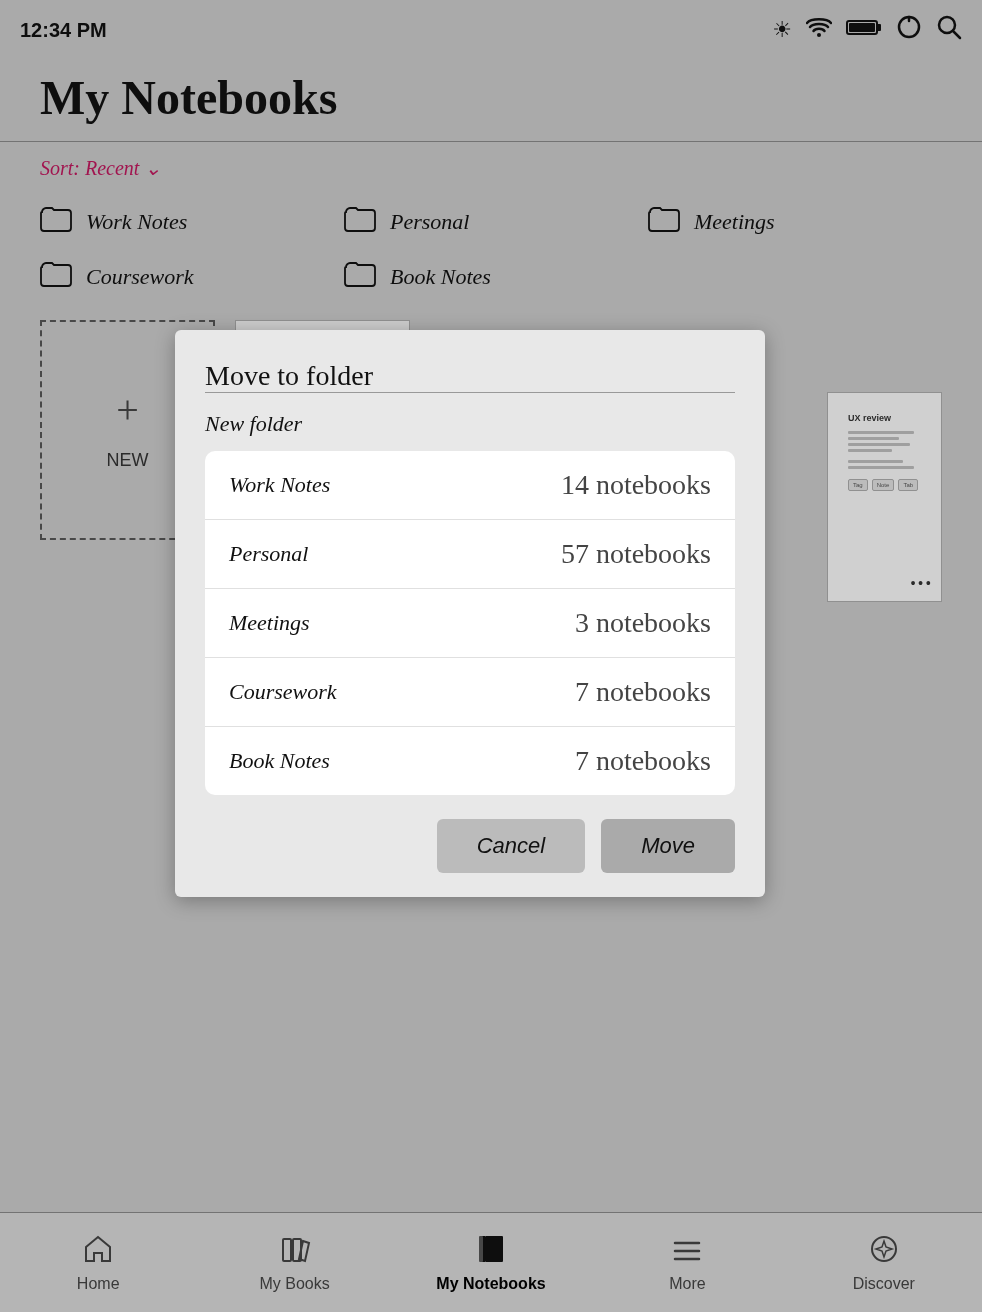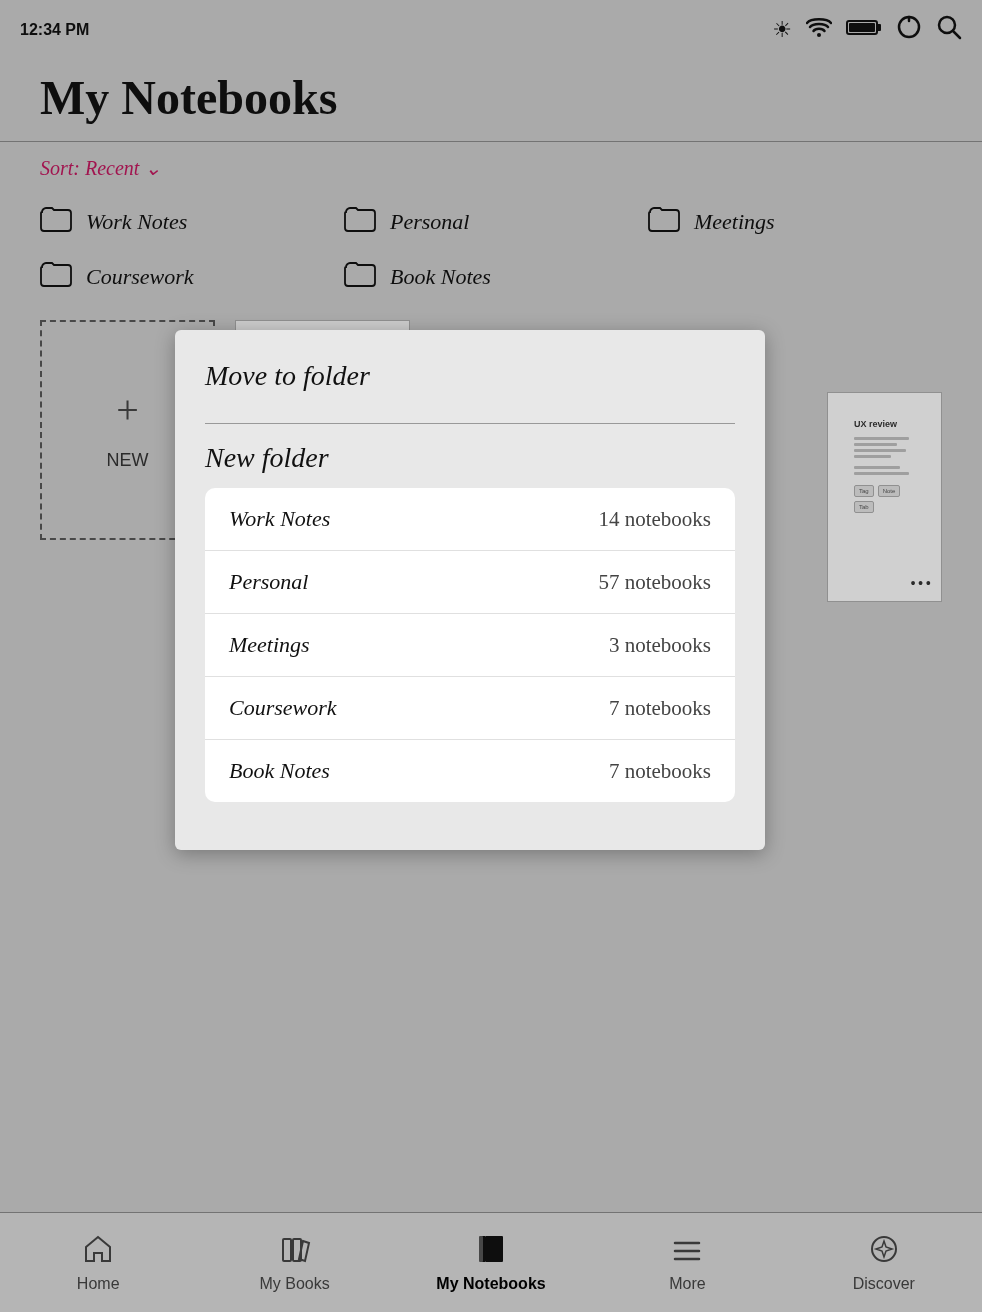--- a/index.html
+++ b/index.html
@@ -14,21 +14,21 @@
 
     
     .status-bar {
       display: flex;
       justify-content: space-between;
       align-items: center;
       padding: 8px 20px;
       height: 60px;
     }
     .time {
-      font-size: 16px;
+      font-size: 20px;
       font-weight: bold;
       font-family: Arial, sans-serif;
       color: #111;
     }
     .status-icons {
       display: flex;
       align-items: center;
       gap: 14px;
     }
     .status-icon {
@@ -98,32 +98,31 @@
       left: 175px;
       width: 590px;
       background: #e8e8e8;
       border-radius: 6px;
       z-index: 20;
       padding: 30px 30px 24px 30px;
       box-shadow: 0 4px 20px rgba(0,0,0,0.3);
     }
     .move-dialog-title {
       font-size: 28px;
-      font-style: italic;
-      color: #111;
-      margin-bottom: 31px;
+      color: #111;
+      margin-bottom: 0;
     }
     .dialog-divider {
       width: 100%;
       height: 1px;
       background: #999;
       margin-bottom: 18px;
     }
     .new-folder-label {
-      font-size: 28px;
+      font-size: 22px;
       font-style: italic;
       color: #111;
       margin-bottom: 14px;
       cursor: pointer;
     }
 
     
     .folder-list-card {
       background: #fff;
       border-radius: 10px;
@@ -140,21 +139,21 @@
     }
     .folder-list-item:last-child {
       border-bottom: none;
     }
     .folder-list-name {
       font-size: 22px;
       font-style: italic;
       color: #111;
     }
     .folder-list-count {
-      font-size: 21px;
+      font-size: 28px;
       color: #444;
     }
 
     
     .dialog-buttons {
       display: flex;
       justify-content: flex-end;
       gap: 16px;
     }
     .dialog-btn {
@@ -330,21 +329,21 @@
         <span style="font-size:9px;font-family:Arial,sans-serif;color:#333;">Option 4</span>
         <div style="width:18px;height:14px;border:1px solid #666;"></div>
         <div style="width:10px;height:7px;border:1px solid #666;"></div>
       </div>
       <span style="font-size:18px;color:#111;font-family:Arial,sans-serif;margin-top:auto;">Scale options</span>
       <span style="font-size:18px;letter-spacing:3px;color:#333;">•••</span>
     </div>
   </div>
 </div>
 
-<div style="position:absolute;top:392px;right:40px;width:115px;height:210px;background:#f5f5f5;border:1px solid #aaa;z-index:5;padding:26px;">
+<div style="position:absolute;top:392px;right:40px;width:115px;height:210px;background:#f5f5f5;border:1px solid #aaa;z-index:5;padding:20px;">
   <div style="font-size:9px;font-family:Arial,sans-serif;color:#333;font-weight:bold;margin-bottom:8px;">UX review</div>
   <div style="display:flex;flex-direction:column;gap:3px;">
     <div style="height:3px;width:90%;background:#bbb;border-radius:1px;"></div>
     <div style="height:3px;width:70%;background:#bbb;border-radius:1px;"></div>
     <div style="height:3px;width:85%;background:#bbb;border-radius:1px;"></div>
     <div style="height:3px;width:60%;background:#bbb;border-radius:1px;"></div>
     <div style="height:3px;width:75%;background:#bbb;border-radius:1px;margin-top:5px;"></div>
     <div style="height:3px;width:90%;background:#bbb;border-radius:1px;"></div>
   </div>
   <div style="margin-top:10px;display:flex;gap:4px;flex-wrap:wrap;">
@@ -378,20 +377,24 @@
     <div class="folder-list-item">
       <span class="folder-list-name">Coursework</span>
       <span class="folder-list-count">7 notebooks</span>
     </div>
     <div class="folder-list-item">
       <span class="folder-list-name">Book Notes</span>
       <span class="folder-list-count">7 notebooks</span>
     </div>
   </div>
 
+  <div class="dialog-buttons">
+    <button class="dialog-btn">Cancel</button>
+    <button class="dialog-btn dialog-btn-move">Move</button>
+  </div>
 </div>
 
 <div class="bottom-nav">
   <div class="nav-item">
     <span>
       <svg width="32" height="32" viewBox="0 0 32 32" fill="none">
         <path d="M4 14 L16 4 L28 14 L28 28 L20 28 L20 20 L12 20 L12 28 L4 28 Z" stroke="#444" stroke-width="2" fill="none"></path>
       </svg>
     </span>
     <span class="nav-label">Home</span>

